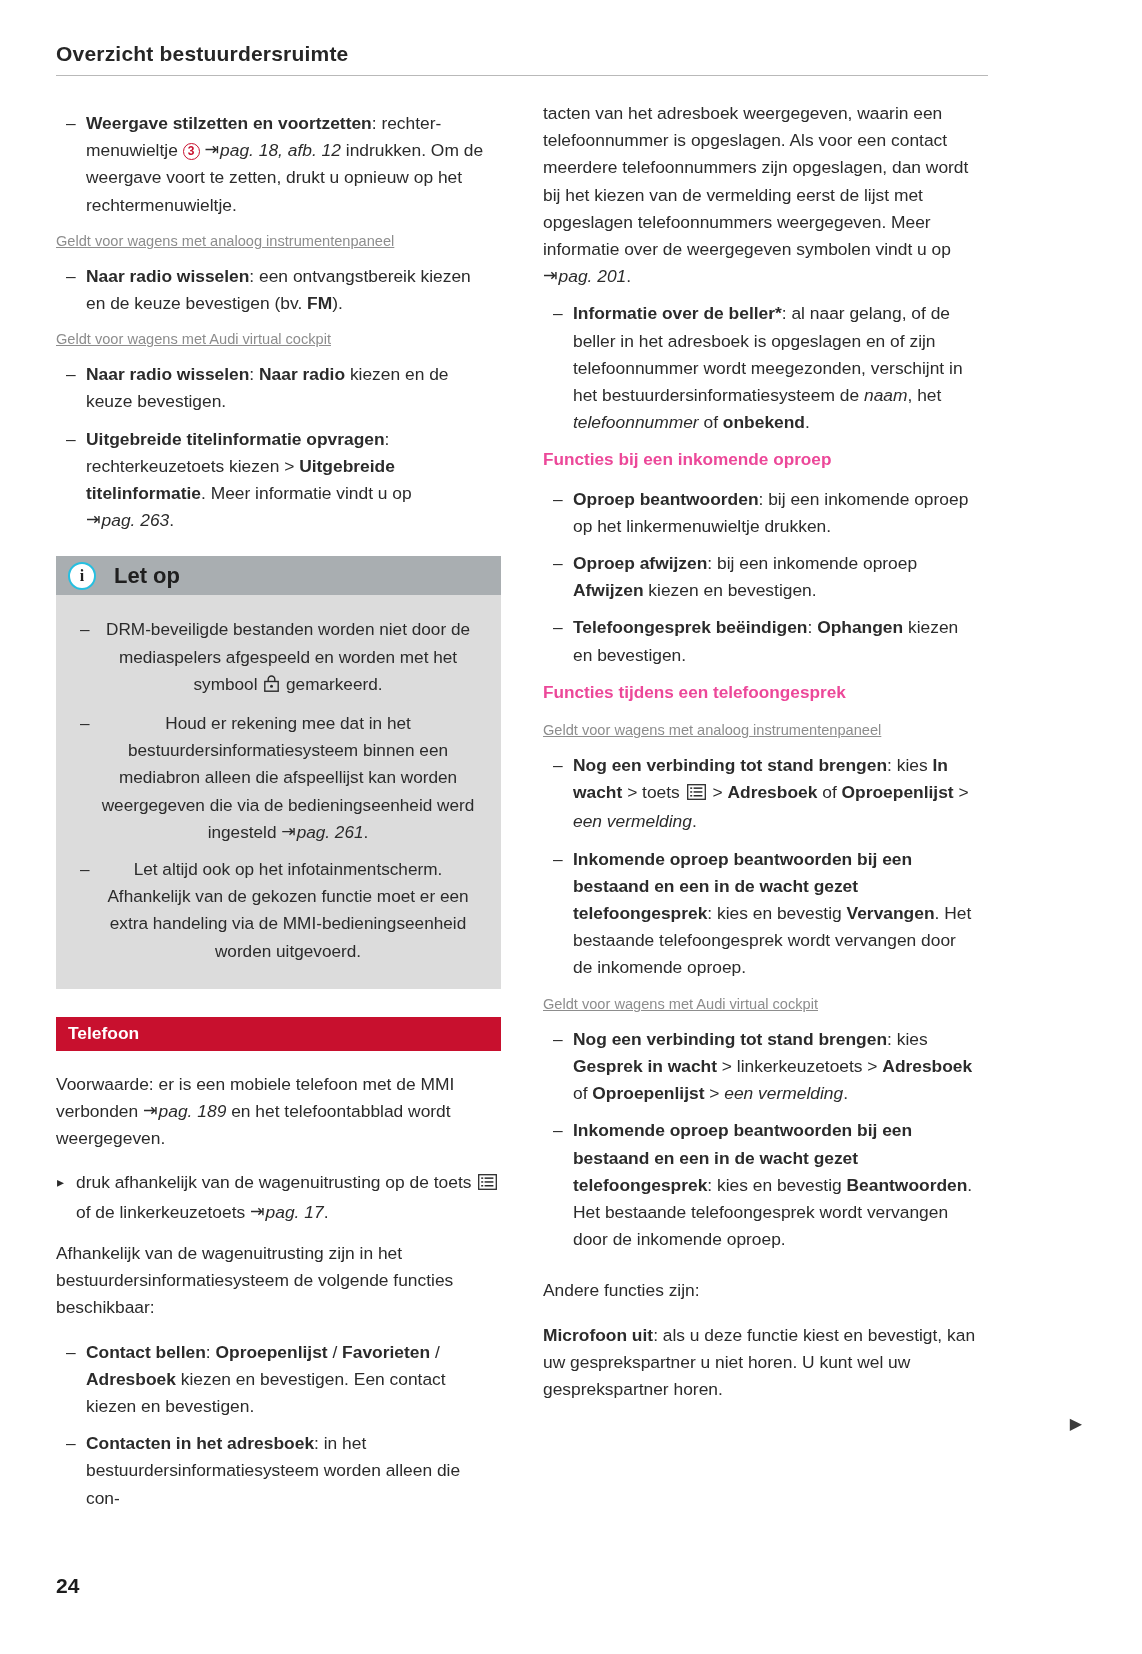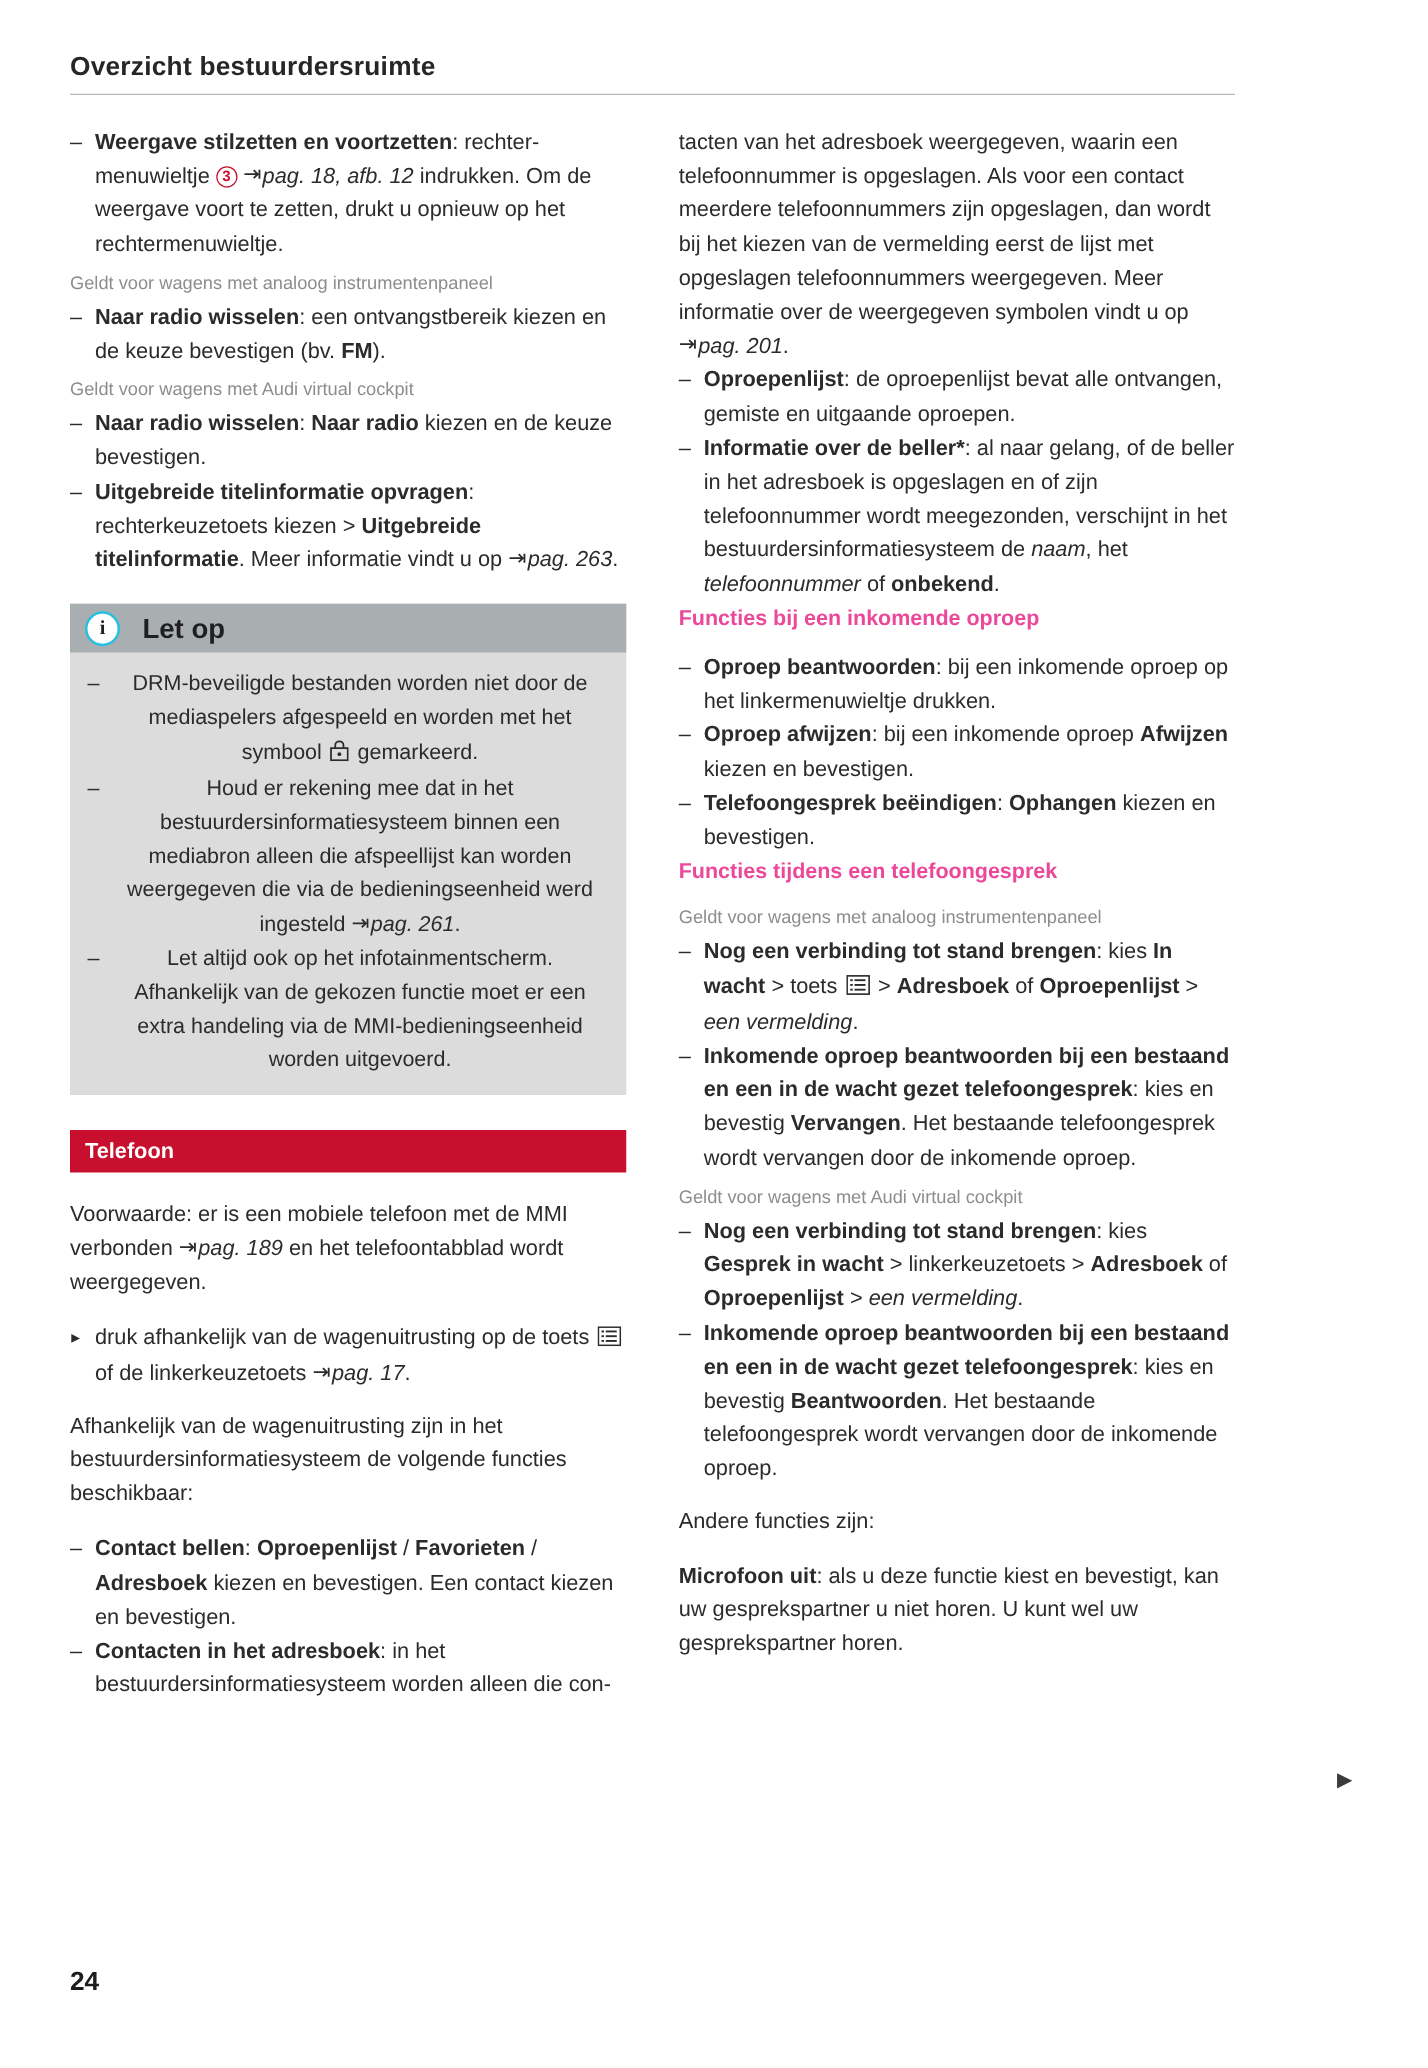--- a/index.html
+++ b/index.html
@@ -65,21 +65,21 @@
 
   
   ul.dash {
     list-style: none;
     margin: 0;
     padding: 0;
   }
   ul.dash > li {
     position: relative;
     padding-left: 20px;
-    margin: 0;
+    margin: 10px;
   }
   ul.dash > li::before {
     content: "\2013";
     position: absolute;
     left: 0;
     top: 0;
   }
 
   ul.tri {
     list-style: none;
@@ -100,20 +100,21 @@
 
   b, .b { font-weight: bold; }
   i, .i { font-style: italic; }
 
   .applies {
     font-size: 14.6px;
     line-height: 24px;
     color: #8d8d8d;
     margin-top: 6px;
     margin-bottom: 1px;
+    text-decoration: underline;
   }
 
   .subhead {
     font-size: 17.2px;
     font-weight: bold;
     margin-bottom: 12px;
     color: #ec4899;
   }
 
   .xref {
@@ -323,23 +324,20 @@
       </ul>
 
     </div>
 
     <div class="col">
 
       <p class="para" style="margin-bottom:0;"><span>tacten van het adresboek weergegeven, waarin een telefoonnummer is opgeslagen. Als voor een contact meerdere telefoonnummers zijn opgeslagen, dan wordt bij het kiezen van de vermelding eerst de lijst met opgeslagen telefoonnummers weergegeven. Meer informatie over de weergegeven symbolen vindt u op </span><span class="xref"><span class="arrow">⇥</span><span>pag. 201</span></span><span>.</span></p>
 
       <ul class="dash">
         <li>
-          <b>Oproepenlijst</b><span>: </span><span>de oproepenlijst bevat alle ontvangen, gemiste en uitgaande oproepen.</span>
-        </li>
-        <li>
           <b>Informatie over de beller*</b><span>: </span><span>al naar gelang, of de beller in het adresboek is opgeslagen en of zijn telefoonnummer wordt meegezonden, verschijnt in het bestuurdersinformatiesysteem de </span><i>naam</i><span>, het </span><i>telefoonnummer</i><span> of </span><b>onbekend</b><span>.</span>
         </li>
       </ul>
 
       <div class="subhead">Functies bij een inkomende oproep</div>
 
       <ul class="dash">
         <li>
           <b>Oproep beantwoorden</b><span>: </span><span>bij een inkomende oproep op het linkermenuwieltje drukken.</span>
         </li>

